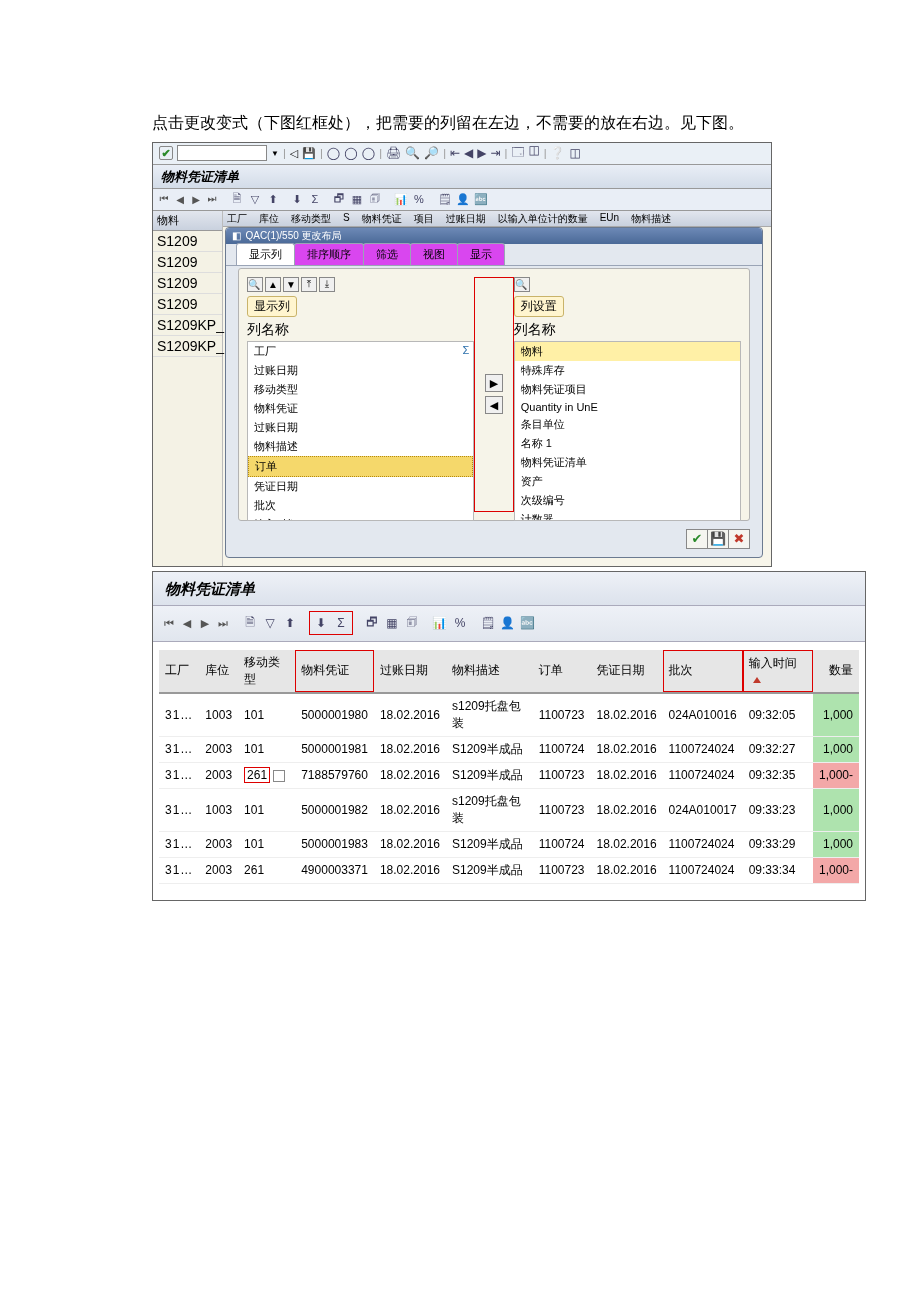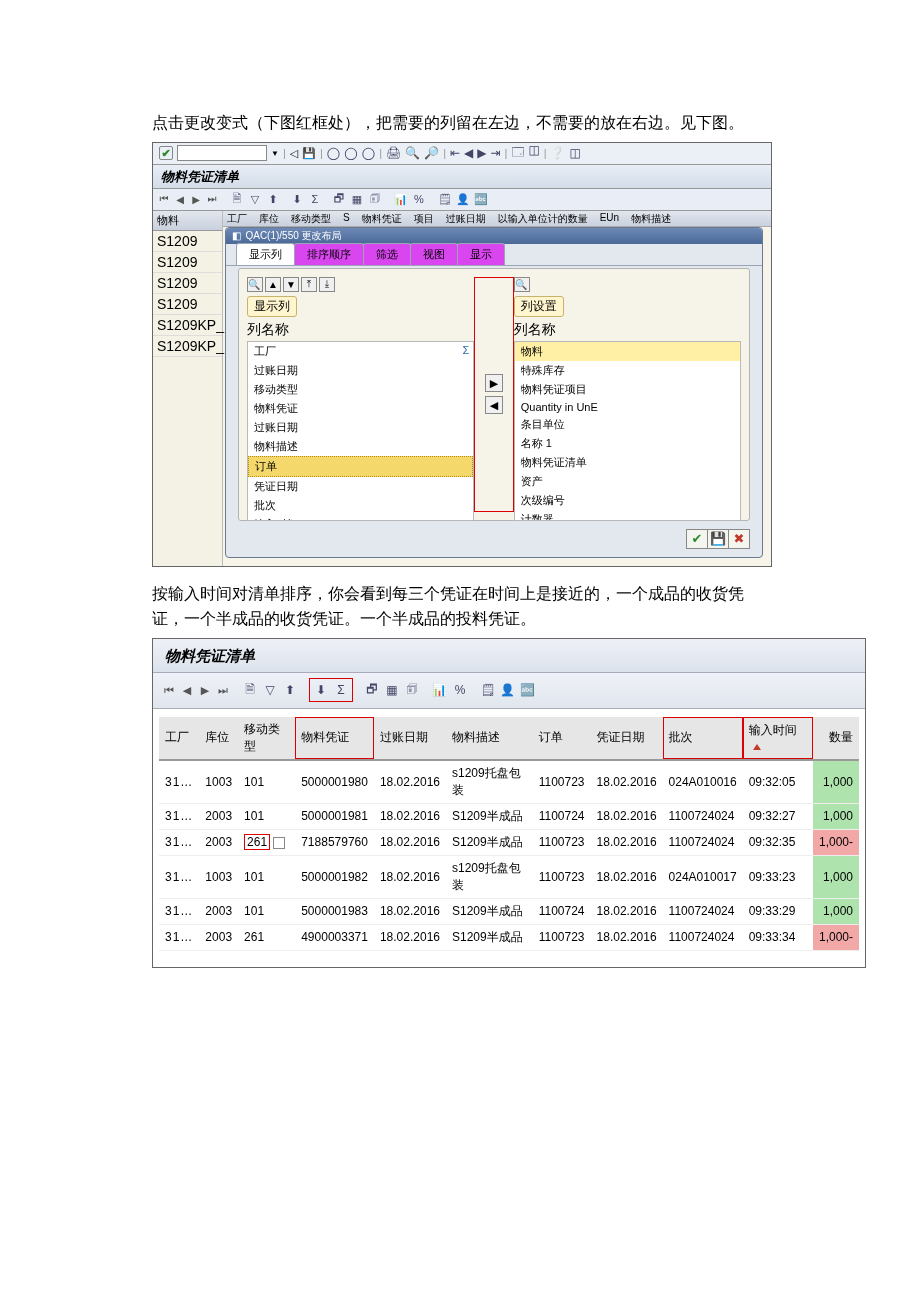--- a/index.html
+++ b/index.html
@@ -232,21 +232,20 @@
           <div class="dlg-footer">
             <span class="fbtn ok">✔</span>
             <span class="fbtn save">💾</span>
             <span class="fbtn cancel">✖</span>
           </div>
         </div>
       </div>
     </div>
   </div>
 
-  <p class="para spaced">按输入时间对清单排序，你会看到每三个凭证在时间上是接近的，一个成品的收货凭证，一个半成品的收货凭证。一个半成品的投料凭证。</p>
 
   <div class="sap2">
     <div class="sap2-title">物料凭证清单</div>
     <div class="sap2-tb">
       <span class="navbtn">⏮</span>
       <span class="navbtn">◀</span>
       <span class="navbtn">▶</span>
       <span class="navbtn">⏭</span>
       <span style="width:6px;"></span>
       <span class="ibtn">🗎</span>

